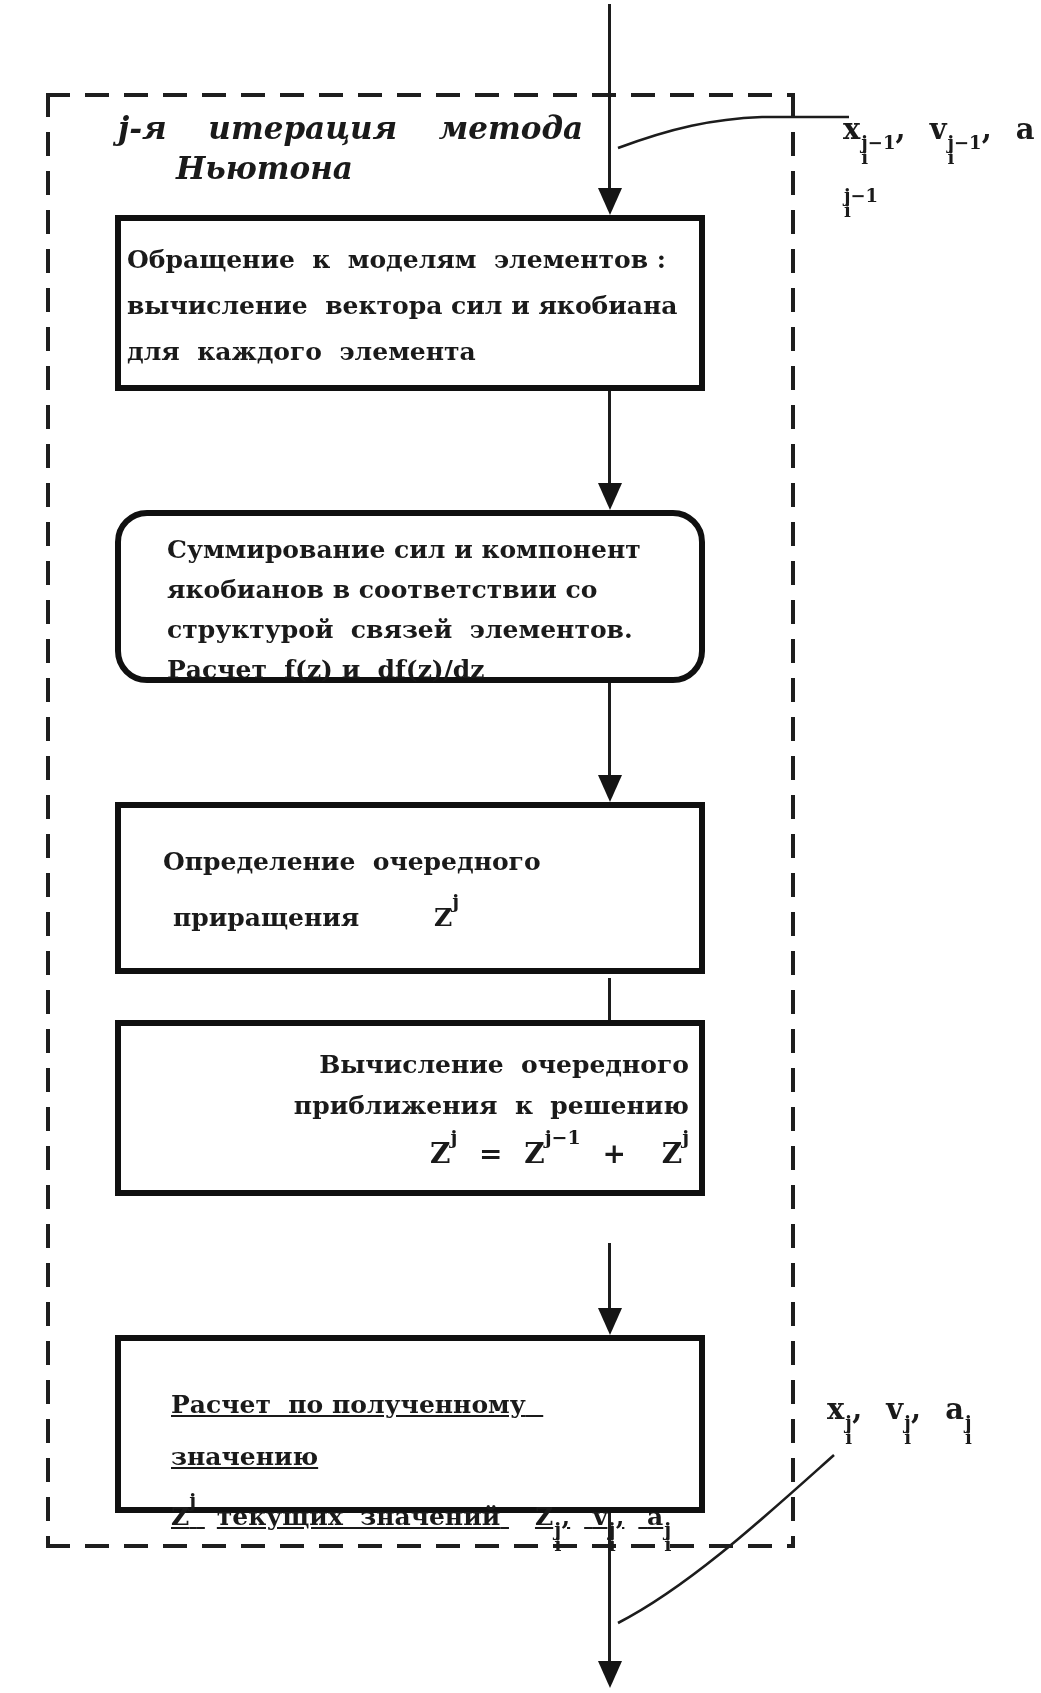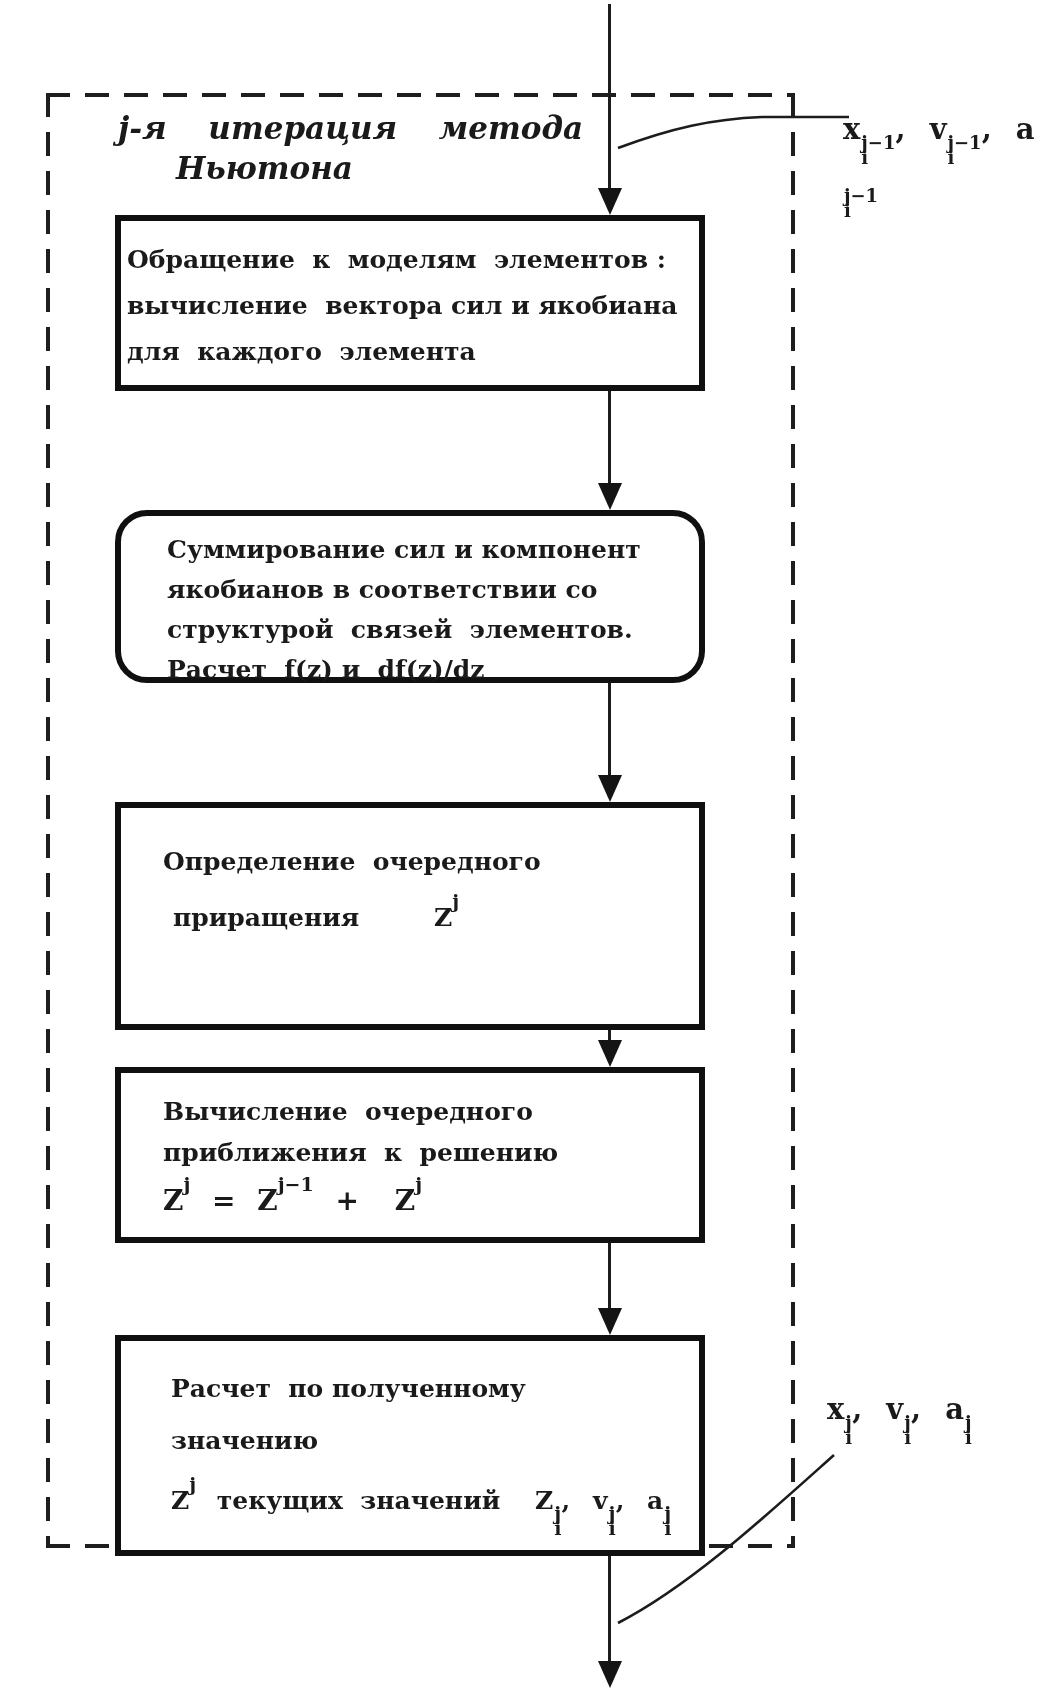--- a/index.html
+++ b/index.html
@@ -25,26 +25,26 @@
   .title .t2{margin-left:58px;}
 
   
   .box{position:absolute;left:115px;width:590px;border:6px solid #101010;
        background:#fff;box-sizing:border-box;font-size:25px;}
   .box .line{padding-left:42px;padding-right:10px;}
   #box1{top:215px;height:176px;padding-top:16px;}
   #box1 .line{line-height:46px;padding-left:6px;}
   #box2{top:510px;height:173px;padding-top:14px;border-radius:32px;}
   #box2 .line{line-height:40px;padding-left:46px;}
-  #box3{top:802px;height:228px;padding-top:30px;}
+  #box3{top:802px;height:172px;padding-top:30px;}
   #box3 .line{line-height:48px;}
   #box3 .line2{padding-left:52px;}
-  #box4{top:1067px;height:176px;padding-top:18px;}
+  #box4{top:1020px;height:176px;padding-top:18px;text-align:right;}
   #box4 .line{line-height:41px;}
-  #box5{top:1335px;height:221px;padding-top:22px;}
+  #box5{top:1335px;height:178px;padding-top:38px;text-decoration:underline;}
   #box5 .line{line-height:52px;padding-left:50px;}
 
   
   .vline{position:absolute;left:608px;width:3px;background:#1c1c1c;}
   .arrowhead{position:absolute;left:598px;width:0;height:0;
     border-left:12px solid transparent;border-right:12px solid transparent;
     border-top:27px solid #141414;}
 
   
   .overlay{position:absolute;left:0;top:0;width:1041px;height:1693px;pointer-events:none;}

